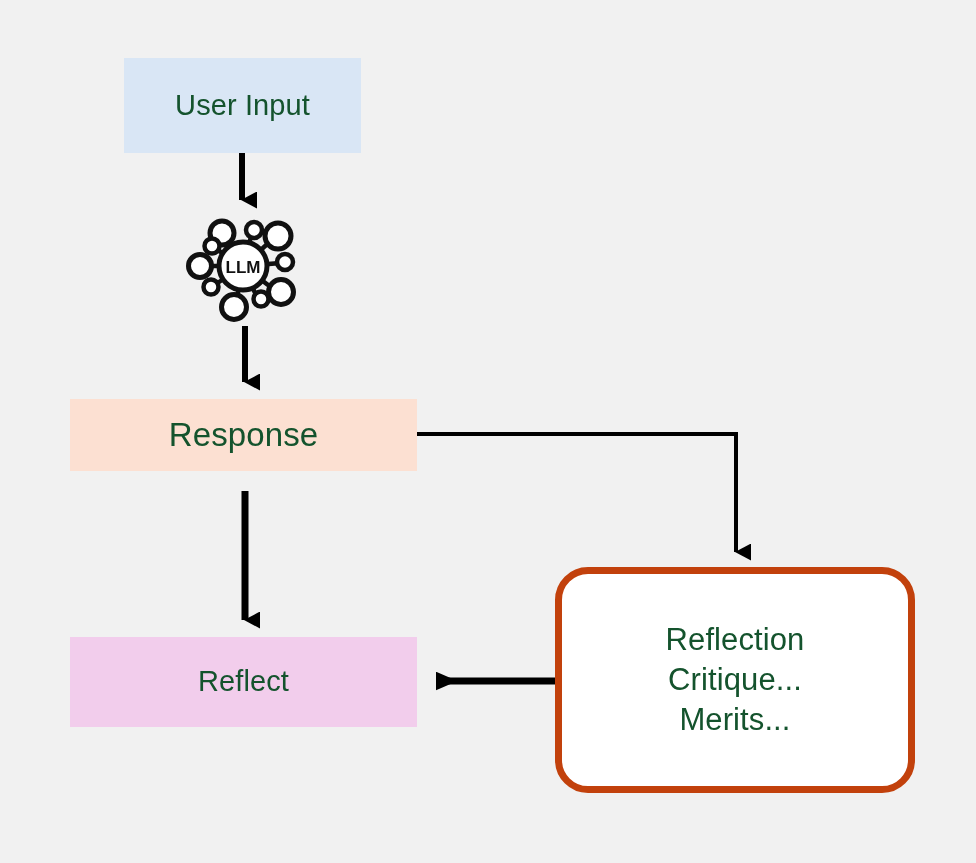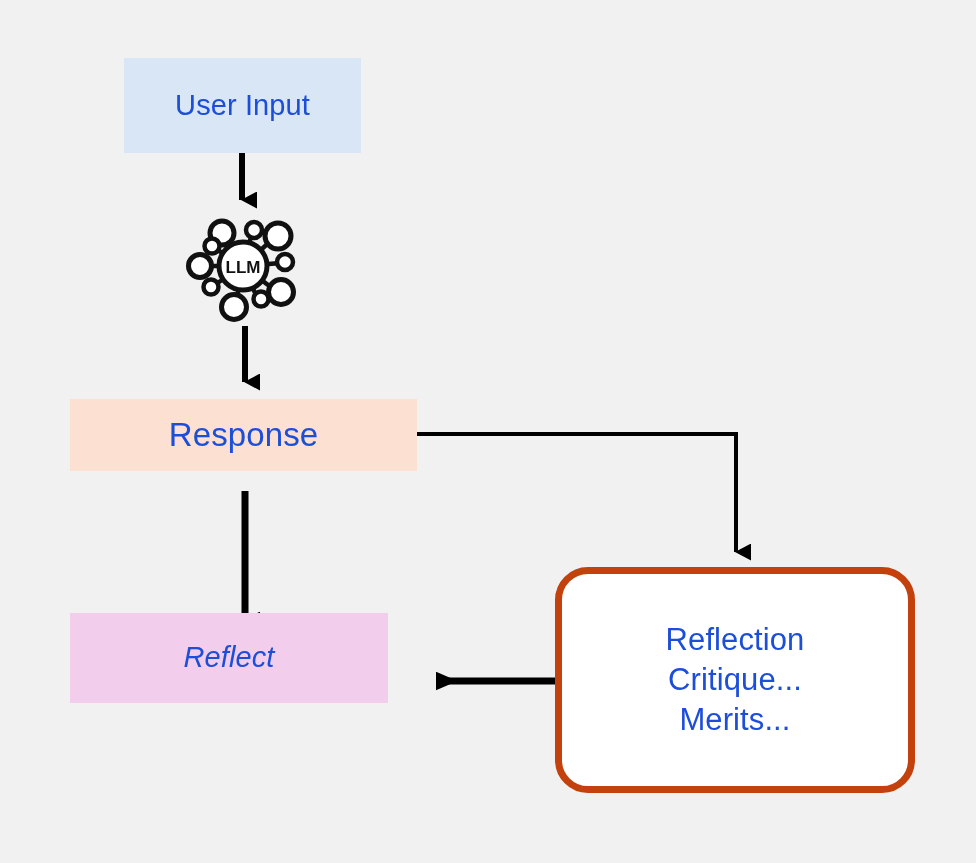--- a/index.html
+++ b/index.html
@@ -22,21 +22,21 @@
   }
   .node {
     position: absolute;
     display: flex;
     align-items: center;
     justify-content: center;
     box-sizing: border-box;
     text-align: center;
   }
   .node-label {
-    color: #1d4ed8;
+    color: #14532d;
     font-weight: 400;
     letter-spacing: 0.1px;
     line-height: 1.22;
     white-space: pre-line;
   }
 
   
   #node-user-input {
     left: 124px;
     top: 58px;
@@ -52,25 +52,24 @@
     top: 399px;
     width: 347px;
     height: 72px;
     background: #fce0d2;
   }
   #node-response .node-label { font-size: 33px; }
 
   
   #node-reflect {
     left: 70px;
-    top: 613px;
-    width: 318px;
+    top: 637px;
+    width: 347px;
     height: 90px;
     background: #f2cdec;
-    font-style: italic;
   }
   #node-reflect .node-label { font-size: 29px; }
 
   
   #node-reflection-card {
     left: 555px;
     top: 567px;
     width: 360px;
     height: 226px;
     background: #ffffff;

